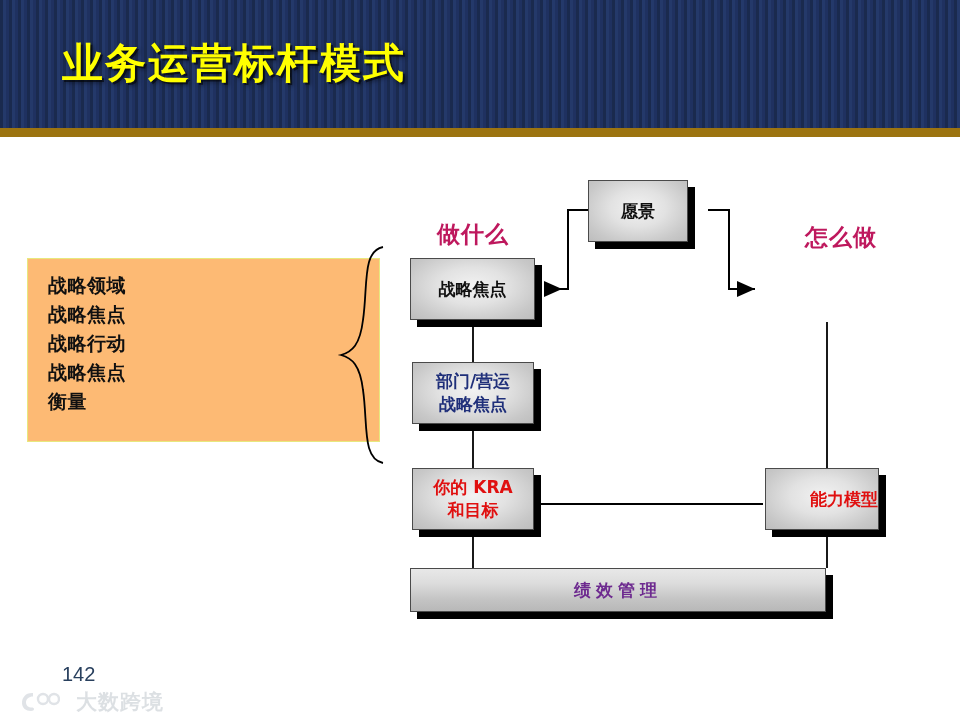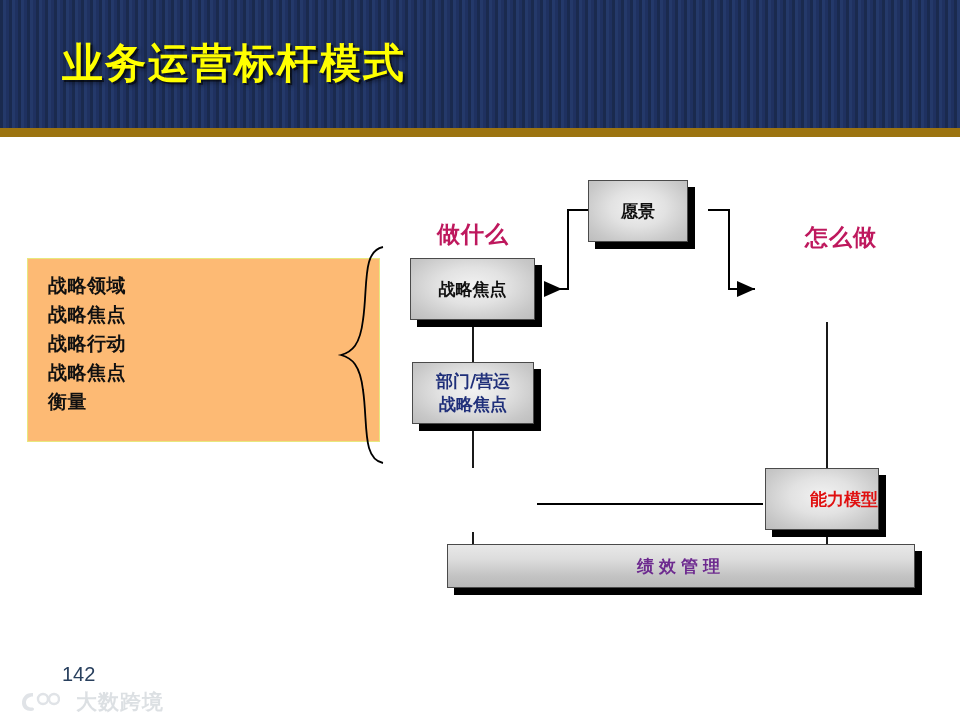--- a/index.html
+++ b/index.html
@@ -105,21 +105,21 @@
     color: #6d2a8f;
     letter-spacing: 5px;
   }
 
   #box-vision      { left: 588px; top: 180px; width: 100px; height: 62px; }
   #box-focus       { left: 410px; top: 258px; width: 125px; height: 62px; }
   #box-values      { left: 765px; top: 258px; width: 114px; height: 62px; }
   #box-dept        { left: 412px; top: 362px; width: 122px; height: 62px; justify-content: center; }
   #box-kra         { left: 412px; top: 468px; width: 122px; height: 62px; }
   #box-capability  { left: 765px; top: 468px; width: 114px; height: 62px; padding-left: 44px; }
-  #box-perf        { left: 410px; top: 544px; width: 468px; height: 44px; margin-left: 37px; }
+  #box-perf        { left: 410px; top: 568px; width: 416px; height: 44px; }
 
   #box-perf {
     background: linear-gradient(to bottom, #e8e8e8 0%, #dcdcdc 35%, #c4c4c4 72%, #b8b8b8 100%);
   }
 
   
   .section-label {
     position: absolute;
     font-size: 23px;
     font-weight: bold;
@@ -228,20 +228,26 @@
   </div>
 
 
   <div class="fbox blue" id="box-dept">
     <span class="label">
       <span>部门/营运</span><br>
       <span>战略焦点</span>
     </span>
   </div>
 
+  <div class="fbox red" id="box-kra">
+    <span class="label">
+      <span>你的 KRA</span><br>
+      <span>和目标</span>
+    </span>
+  </div>
 
   <div class="fbox red" id="box-capability">
     <span class="label">能力模型</span>
   </div>
 
   <div class="fbox purple" id="box-perf">
     <span class="label">绩效管理</span>
   </div>
 
   <div class="page-number">142</div>

